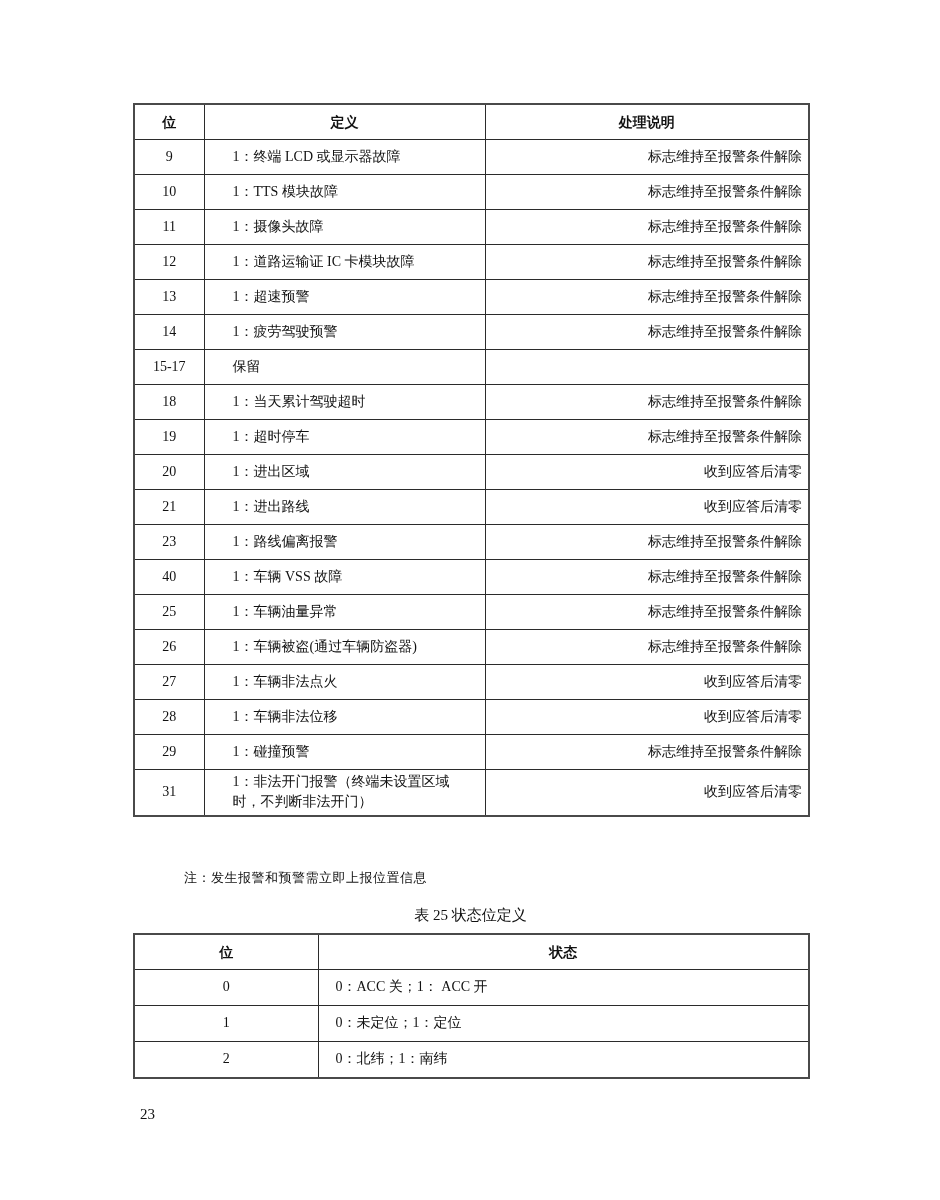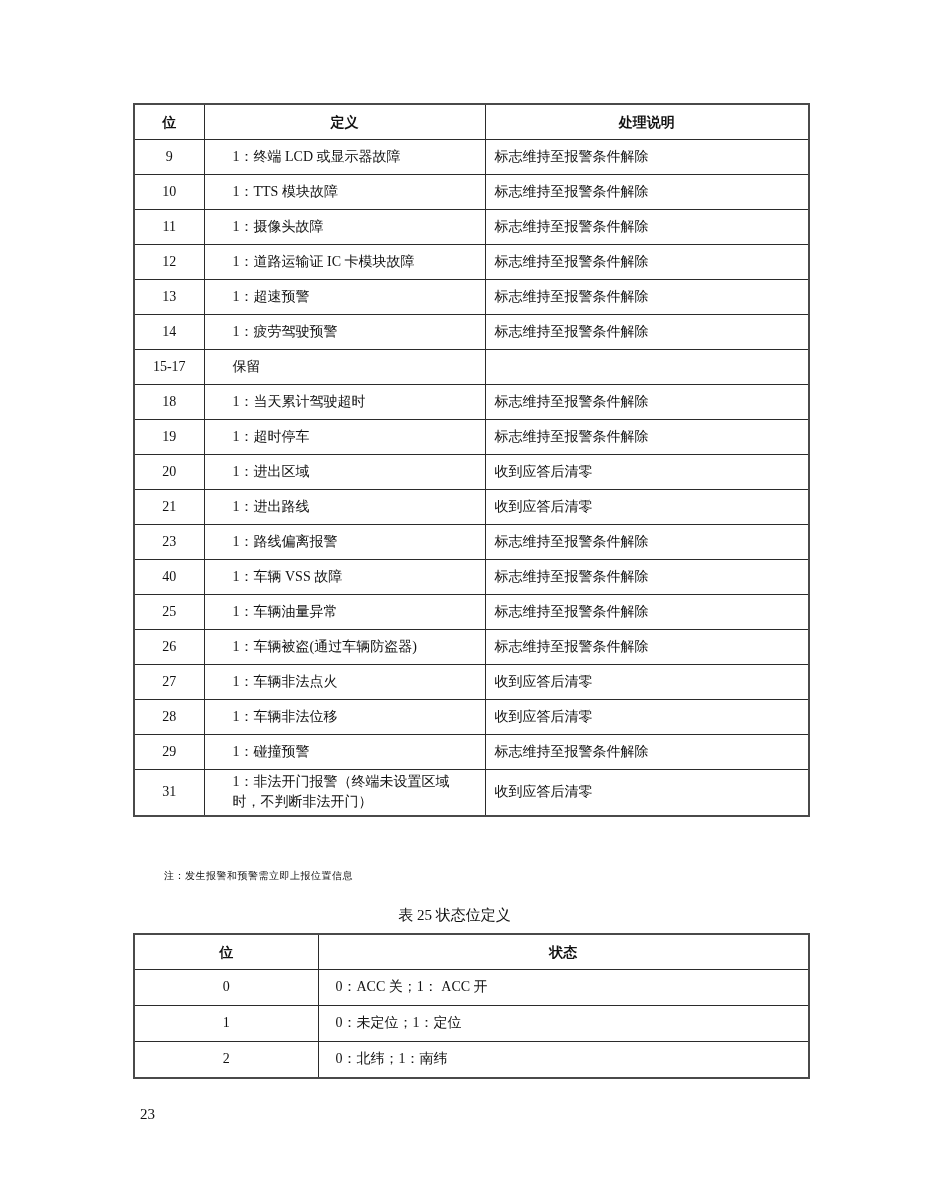--- a/index.html
+++ b/index.html
@@ -35,38 +35,38 @@
   table.doc-table th {
     font-family: "Liberation Sans", "DejaVu Sans", sans-serif;
     font-weight: bold;
     text-align: center;
     height: 30px;
   }
   table.alarm-table { left: 133px; top: 103px; width: 675px; }
   table.alarm-table td { height: 30px; }
   table.alarm-table td.c-bit  { text-align: center; }
   table.alarm-table td.c-def  { text-align: left; padding-left: 28px; padding-right: 8px; }
-  table.alarm-table td.c-hand { text-align: left; padding-left: 9px; }
+  table.alarm-table td.c-hand { text-align: right; padding-left: 9px; }
 
   table.status-table { left: 133px; top: 933px; width: 675px; }
   table.status-table td { height: 31px; }
   table.status-table td.c-bit    { text-align: center; }
   table.status-table td.c-status { text-align: left; padding-left: 17px; }
 
   .note {
     position: absolute;
-    left: 164px;
+    left: 184px;
     top: 869px;
-    font-size: 10px;
+    font-size: 13px;
     letter-spacing: 0.5px;
     white-space: nowrap;
   }
   .caption {
     position: absolute;
-    left: 117px;
+    left: 133px;
     top: 906px;
     width: 675px;
     text-align: center;
     font-size: 15px;
     white-space: nowrap;
   }
   .page-number {
     position: absolute;
     left: 140px;
     top: 1106px;

